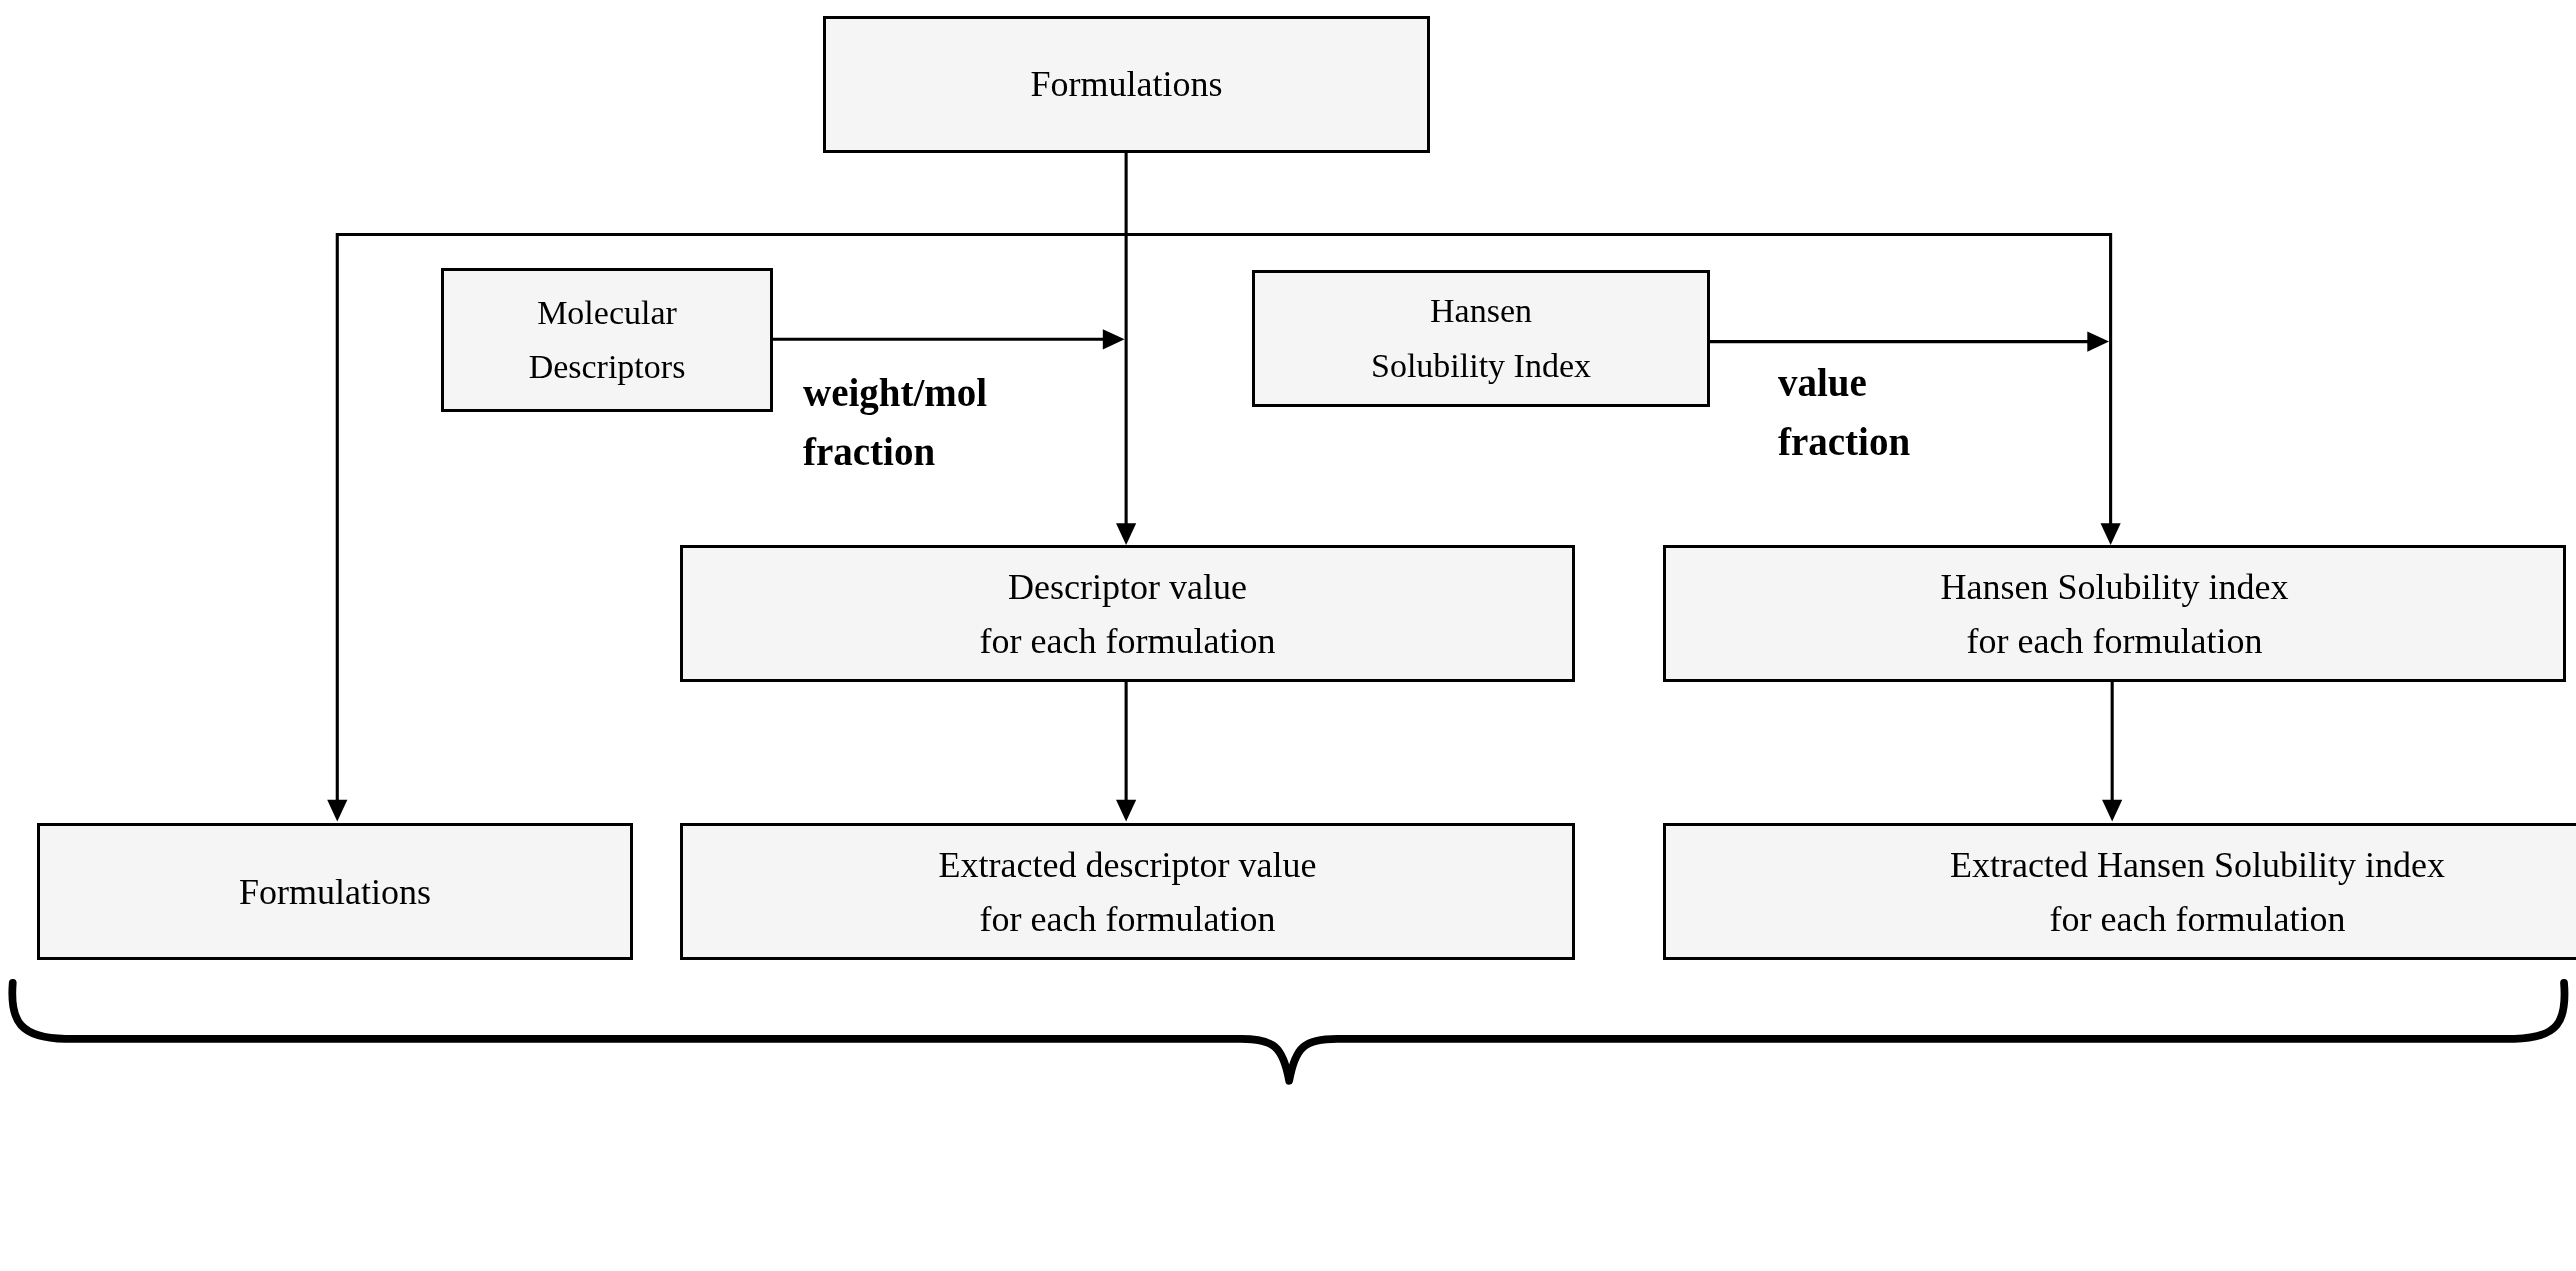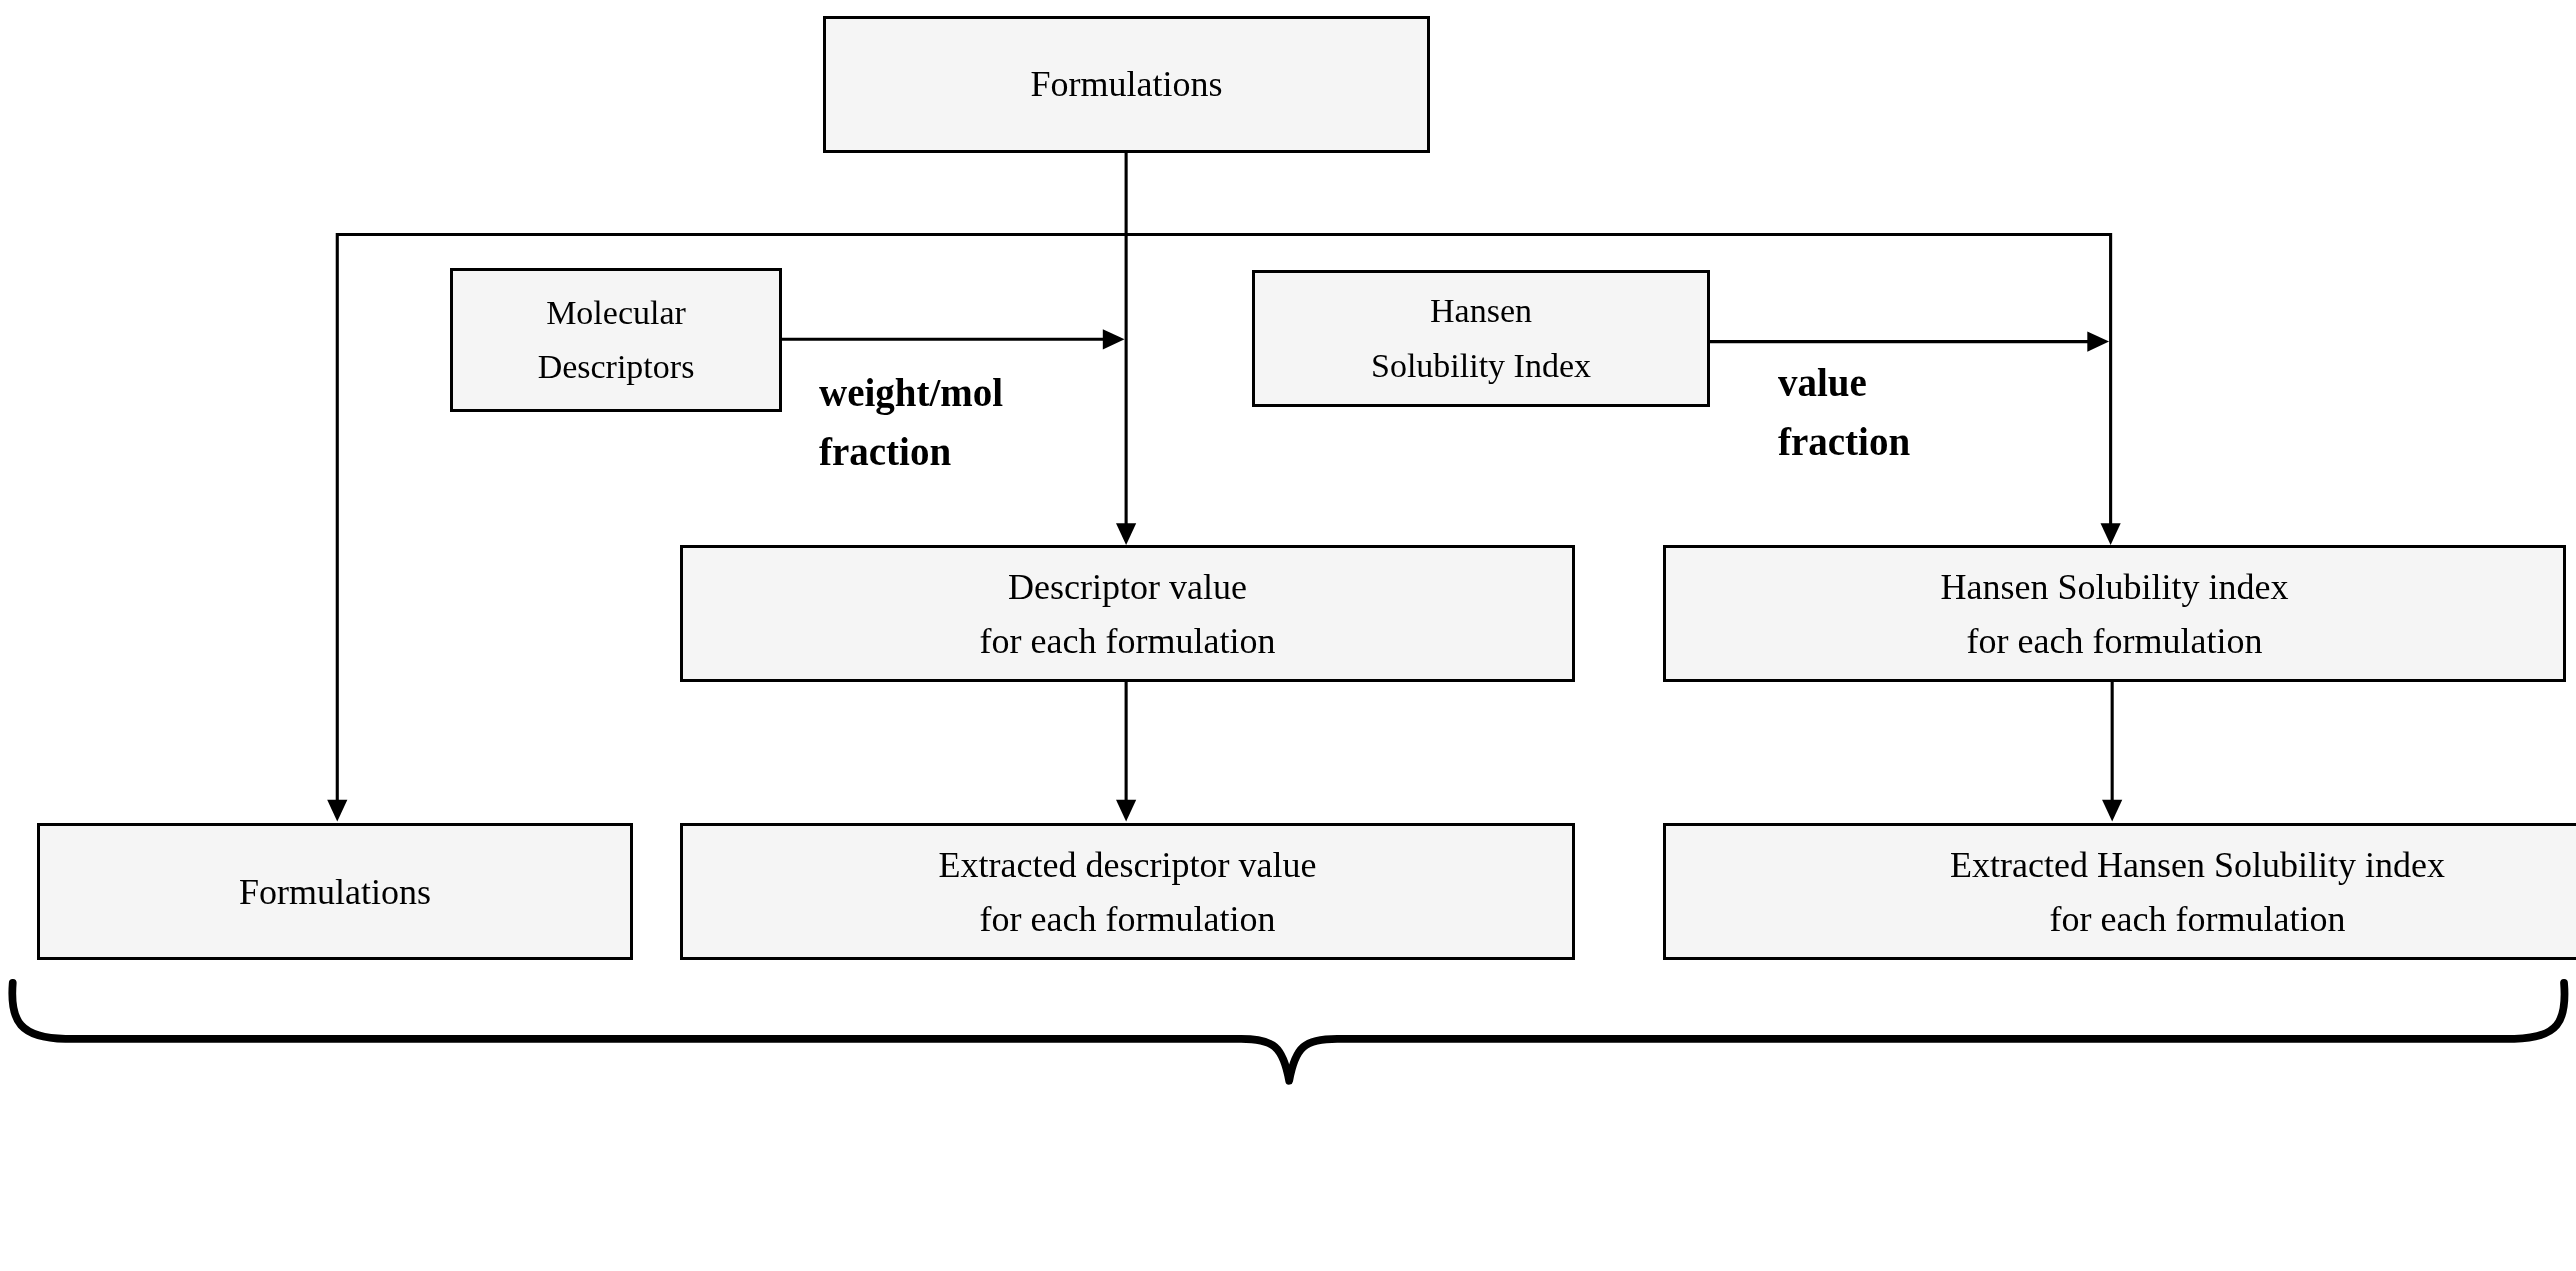--- a/index.html
+++ b/index.html
@@ -86,31 +86,31 @@
                C 1668 1348, 1680 1338, 1722 1338
                L 3238 1338
                C 3294 1337, 3306 1316, 3302 1266" stroke-width="10" stroke-linecap="round" stroke-linejoin="round"></path>
     </g>
   </svg>
 
   <div class="box" style="left:823px;top:15.5px;width:607px;height:137px;">
     <div class="line">Formulations</div>
   </div>
 
-  <div class="box" style="left:441px;top:268px;width:332px;height:144px;font-size:34px;line-height:1.6;margin-left:9px;">
+  <div class="box" style="left:441px;top:268px;width:332px;height:144px;font-size:34px;line-height:1.6;">
     <div class="line">Molecular</div>
     <div class="line">Descriptors</div>
   </div>
 
   <div class="box" style="left:1252px;top:270px;width:458px;height:137px;font-size:34px;line-height:1.6;">
     <div class="line">Hansen</div>
     <div class="line">Solubility Index</div>
   </div>
 
-  <div class="edge-label" style="left:803px;top:363px;margin-left:16px;">
+  <div class="edge-label" style="left:803px;top:363px;">
     <div>weight/mol</div>
     <div>fraction</div>
   </div>
 
   <div class="edge-label" style="left:1778px;top:353px;">
     <div>value</div>
     <div>fraction</div>
   </div>
 
   <div class="box" style="left:680px;top:545px;width:895px;height:137px;">

